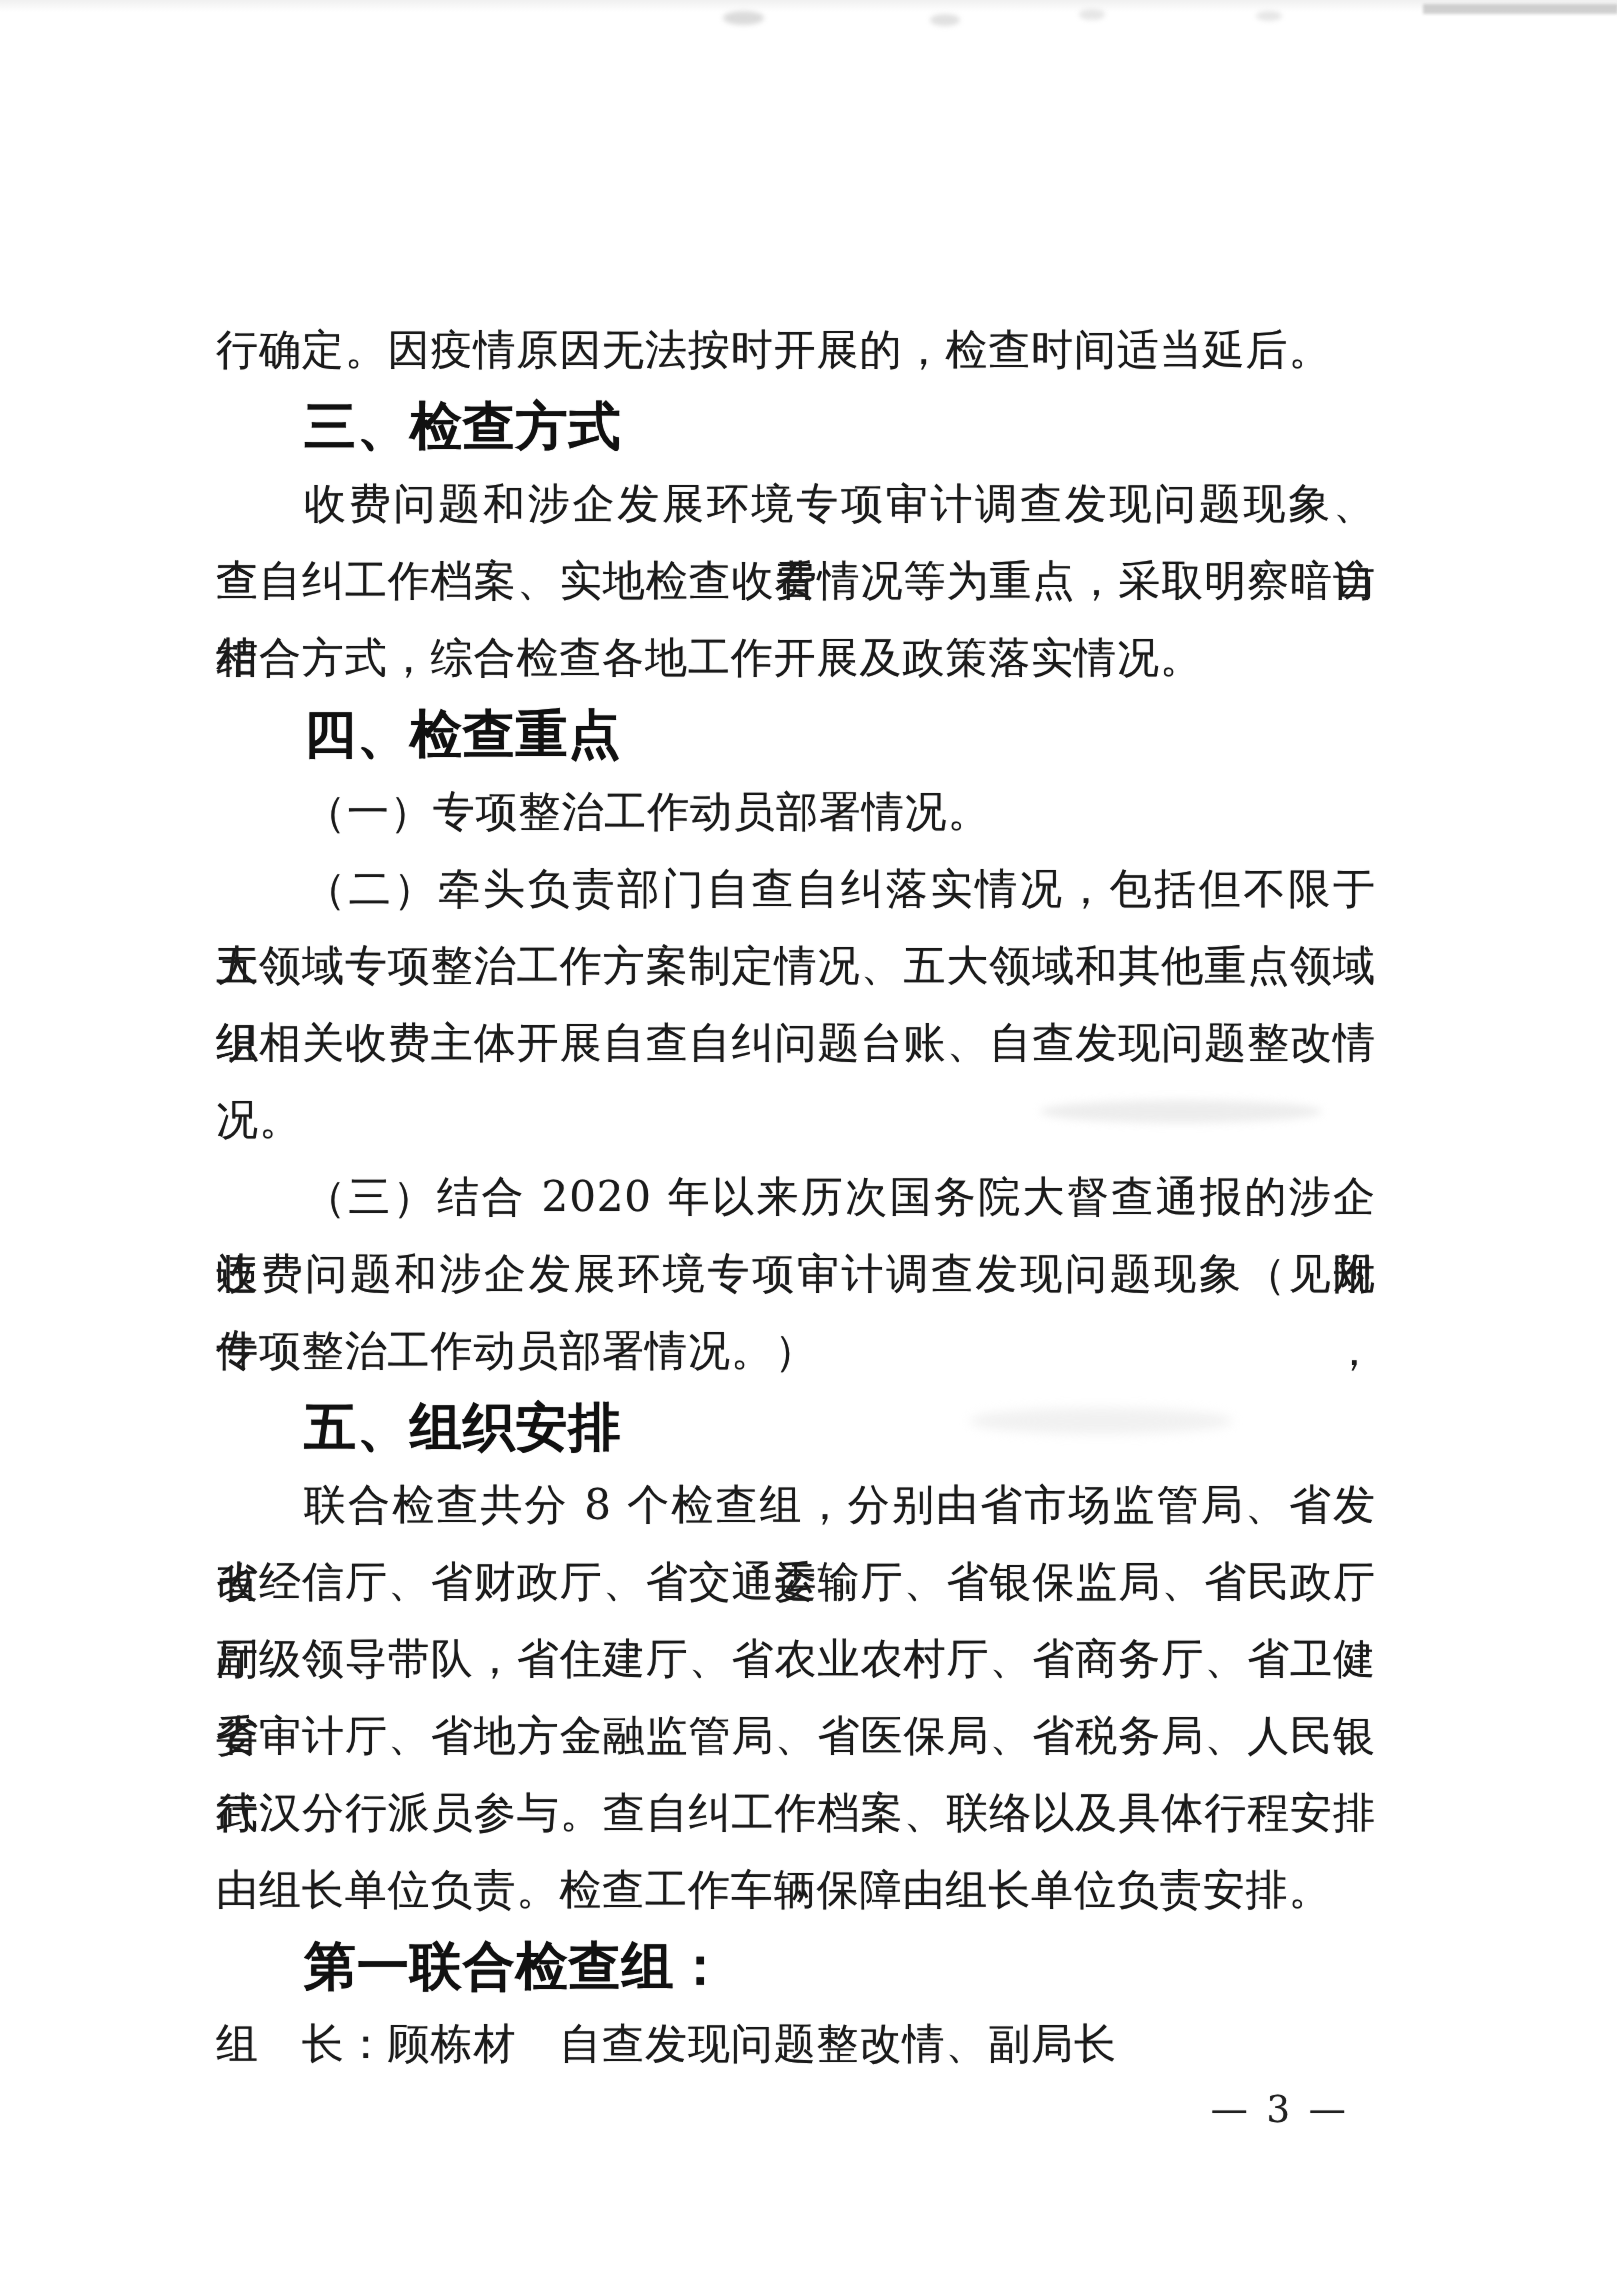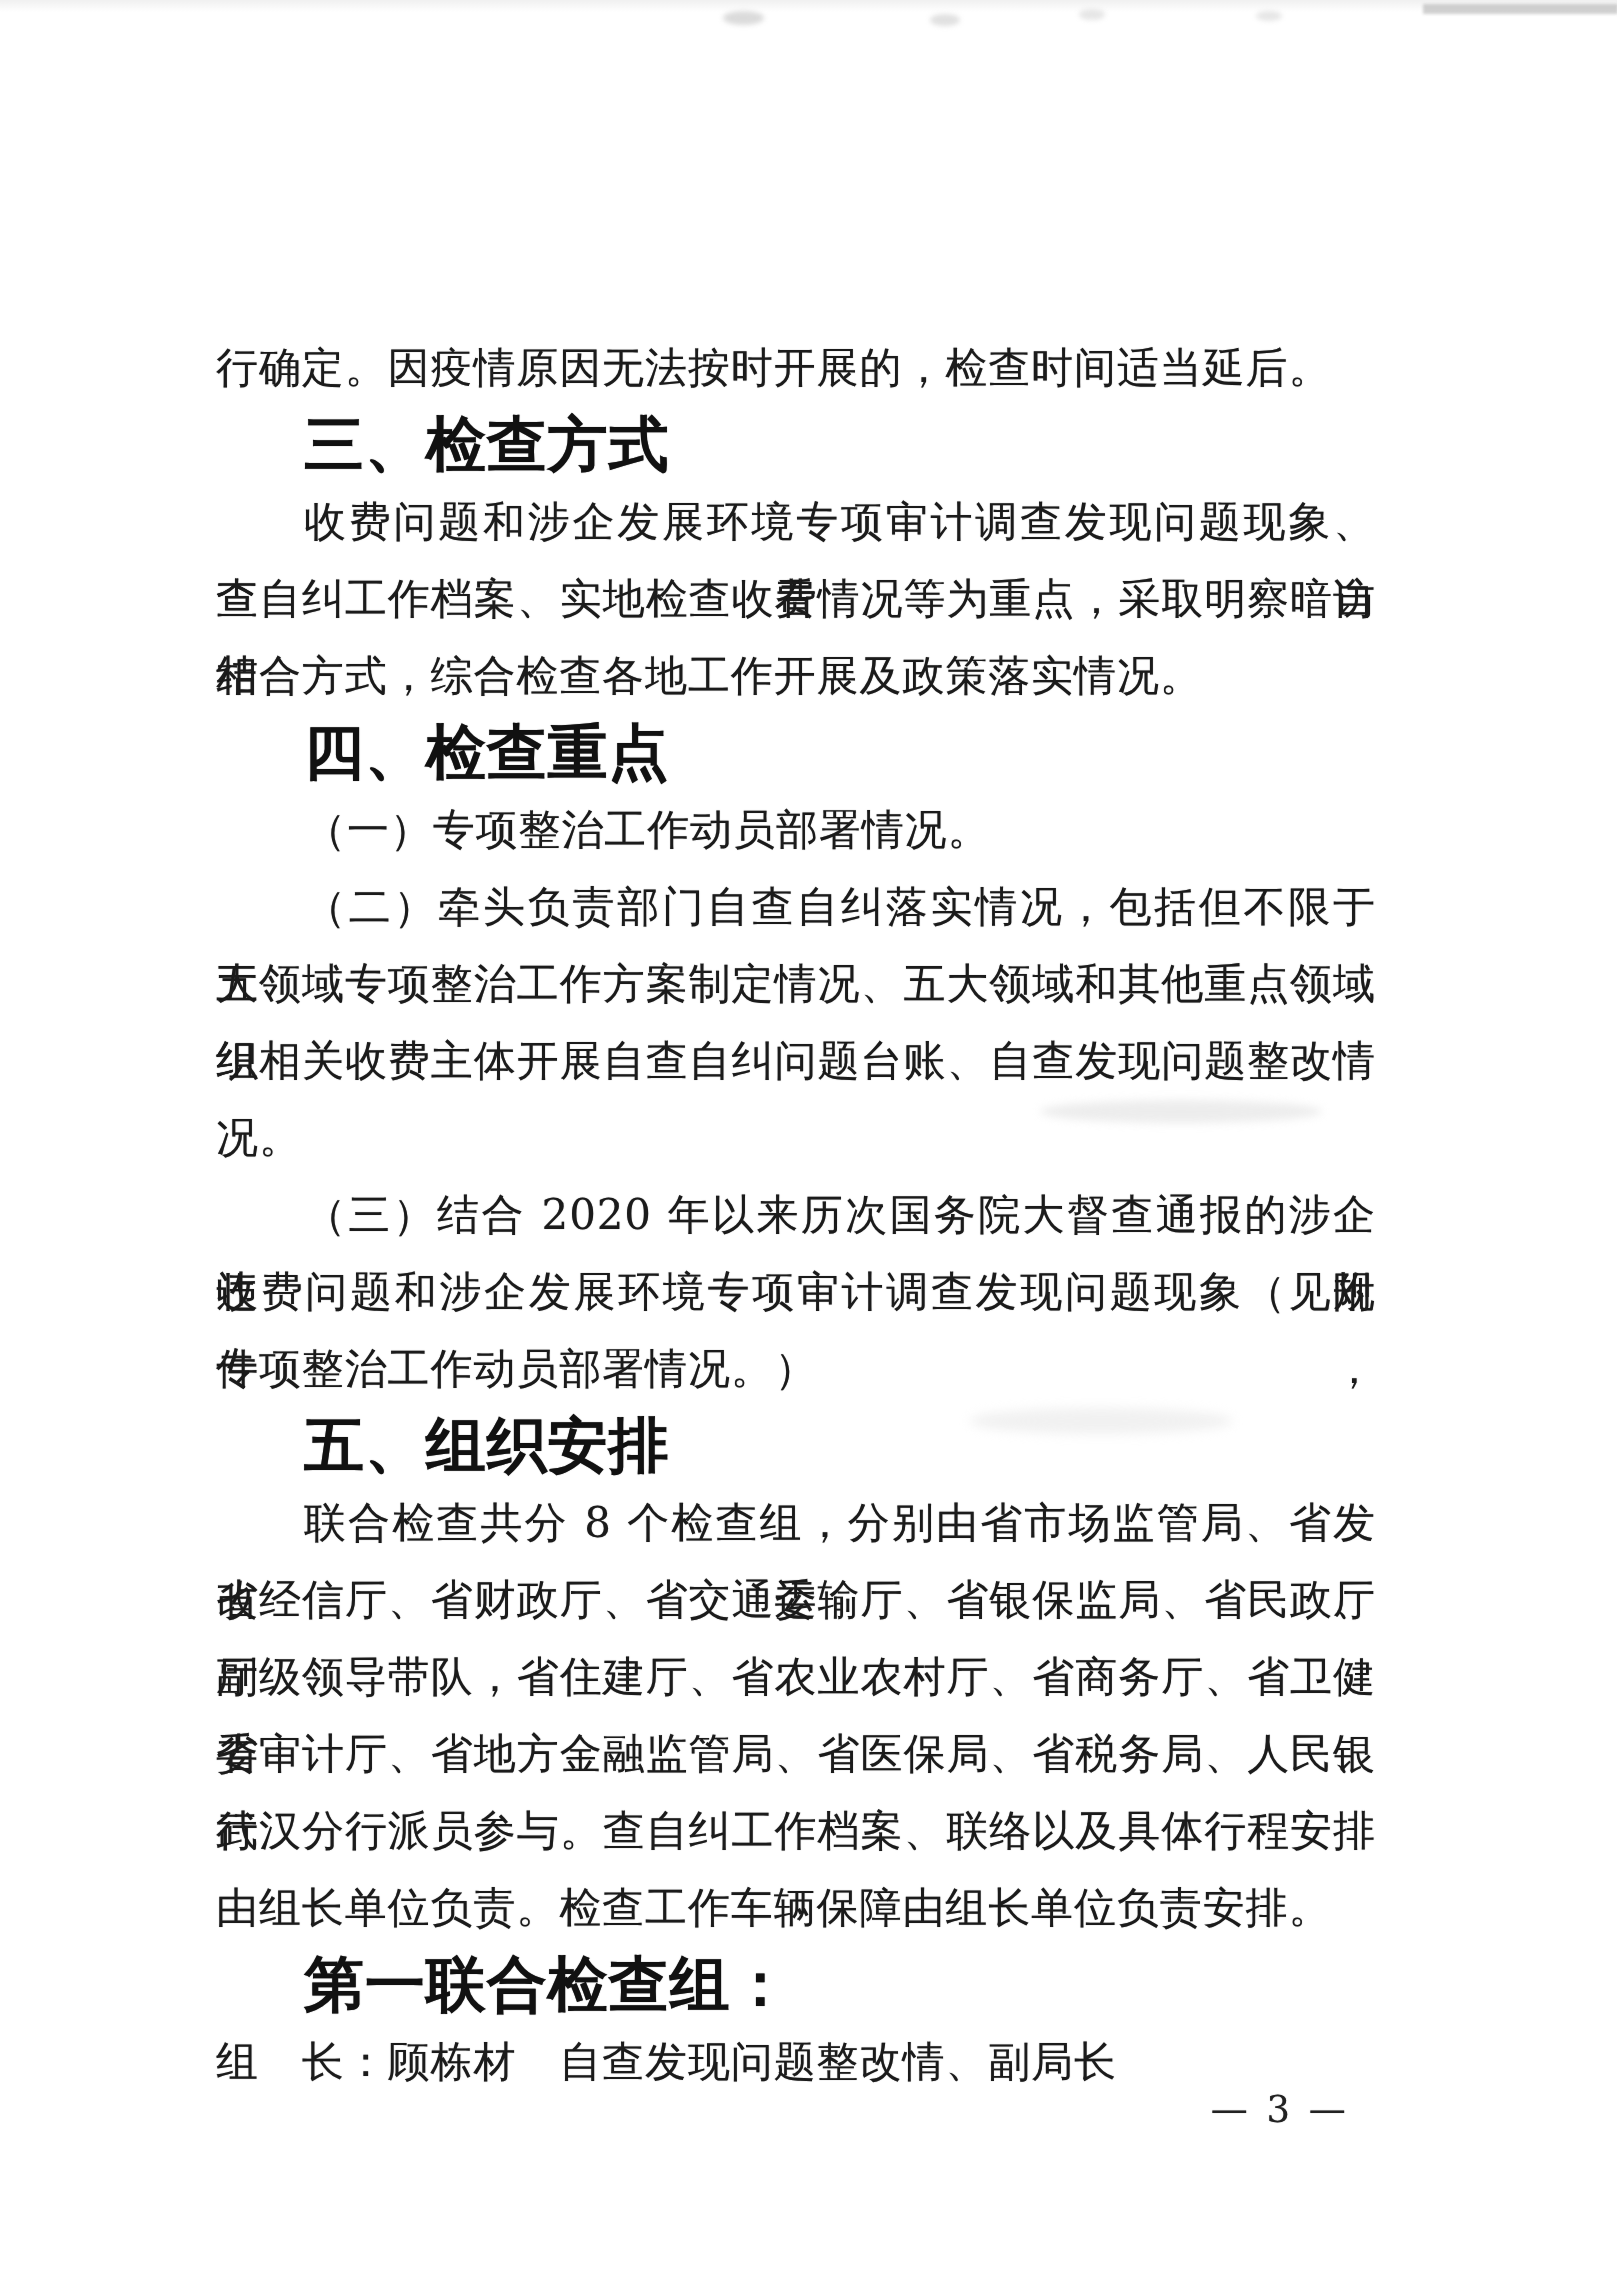--- a/index.html
+++ b/index.html
@@ -20,21 +20,21 @@
     content: "";
     position: absolute;
     left: 0; top: 0;
     width: 100%; height: 12.3px;
     background: linear-gradient(to bottom, rgba(0,0,0,0.06), rgba(0,0,0,0));
     pointer-events: none;
   }
   .content {
     position: absolute;
     left: 216px;
-    top: 329px;
+    top: 311px;
     width: 1160px;
     color: #1b1b1b;
   }
   .line {
     height: 77px;
     line-height: 77px;
     font-size: 42px;
     letter-spacing: 0.9px;
     white-space: nowrap;
     text-shadow: 0 0 0.9px rgba(20,20,20,0.55);
@@ -42,21 +42,21 @@
   .just {
     white-space: normal;
     text-align: justify;
     text-align-last: justify;
     text-justify: inter-character;
   }
   .ind { text-indent: 88px; }
   .head {
     font-family: "DejaVu Sans", sans-serif;
     font-weight: 700;
-    font-size: 60px;
+    font-size: 52px;
     color: #111;
     text-shadow: 0 0 0.9px rgba(0,0,0,0.7);
   }
   .pagenum {
     position: absolute;
     top: 2090px;
     left: 1205px;
     width: 150px;
     height: 39px;
     line-height: 39px;

